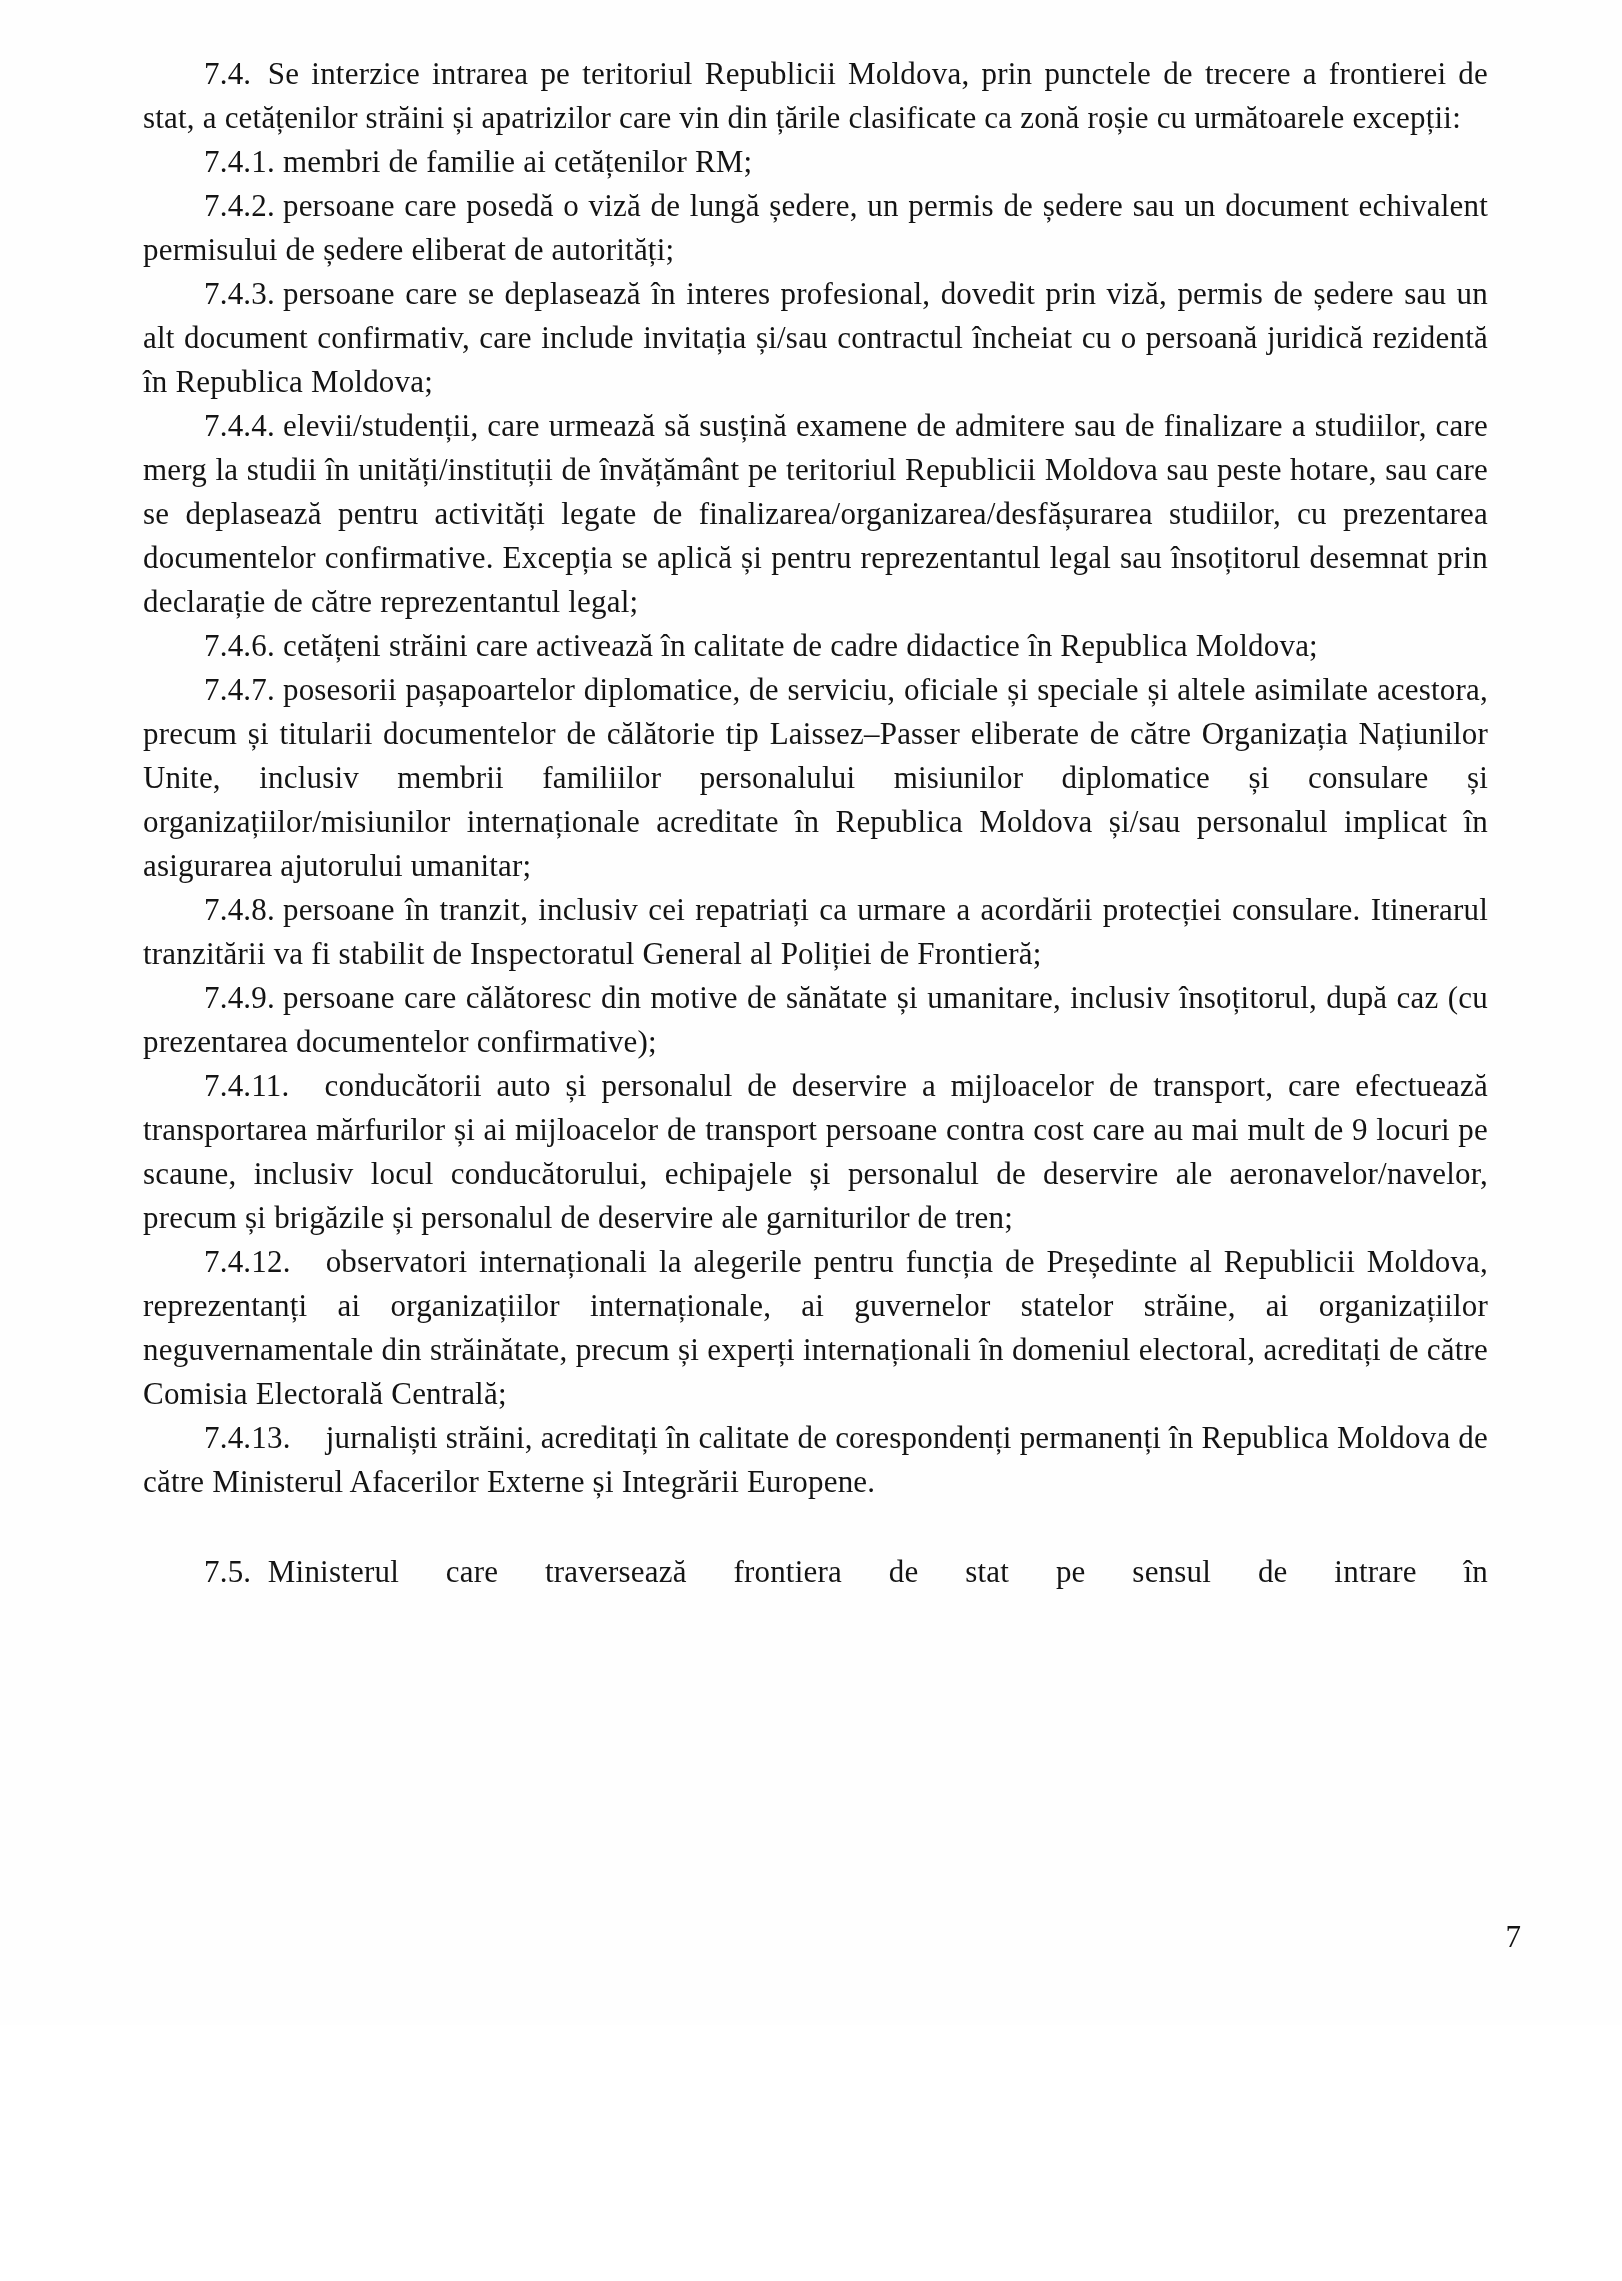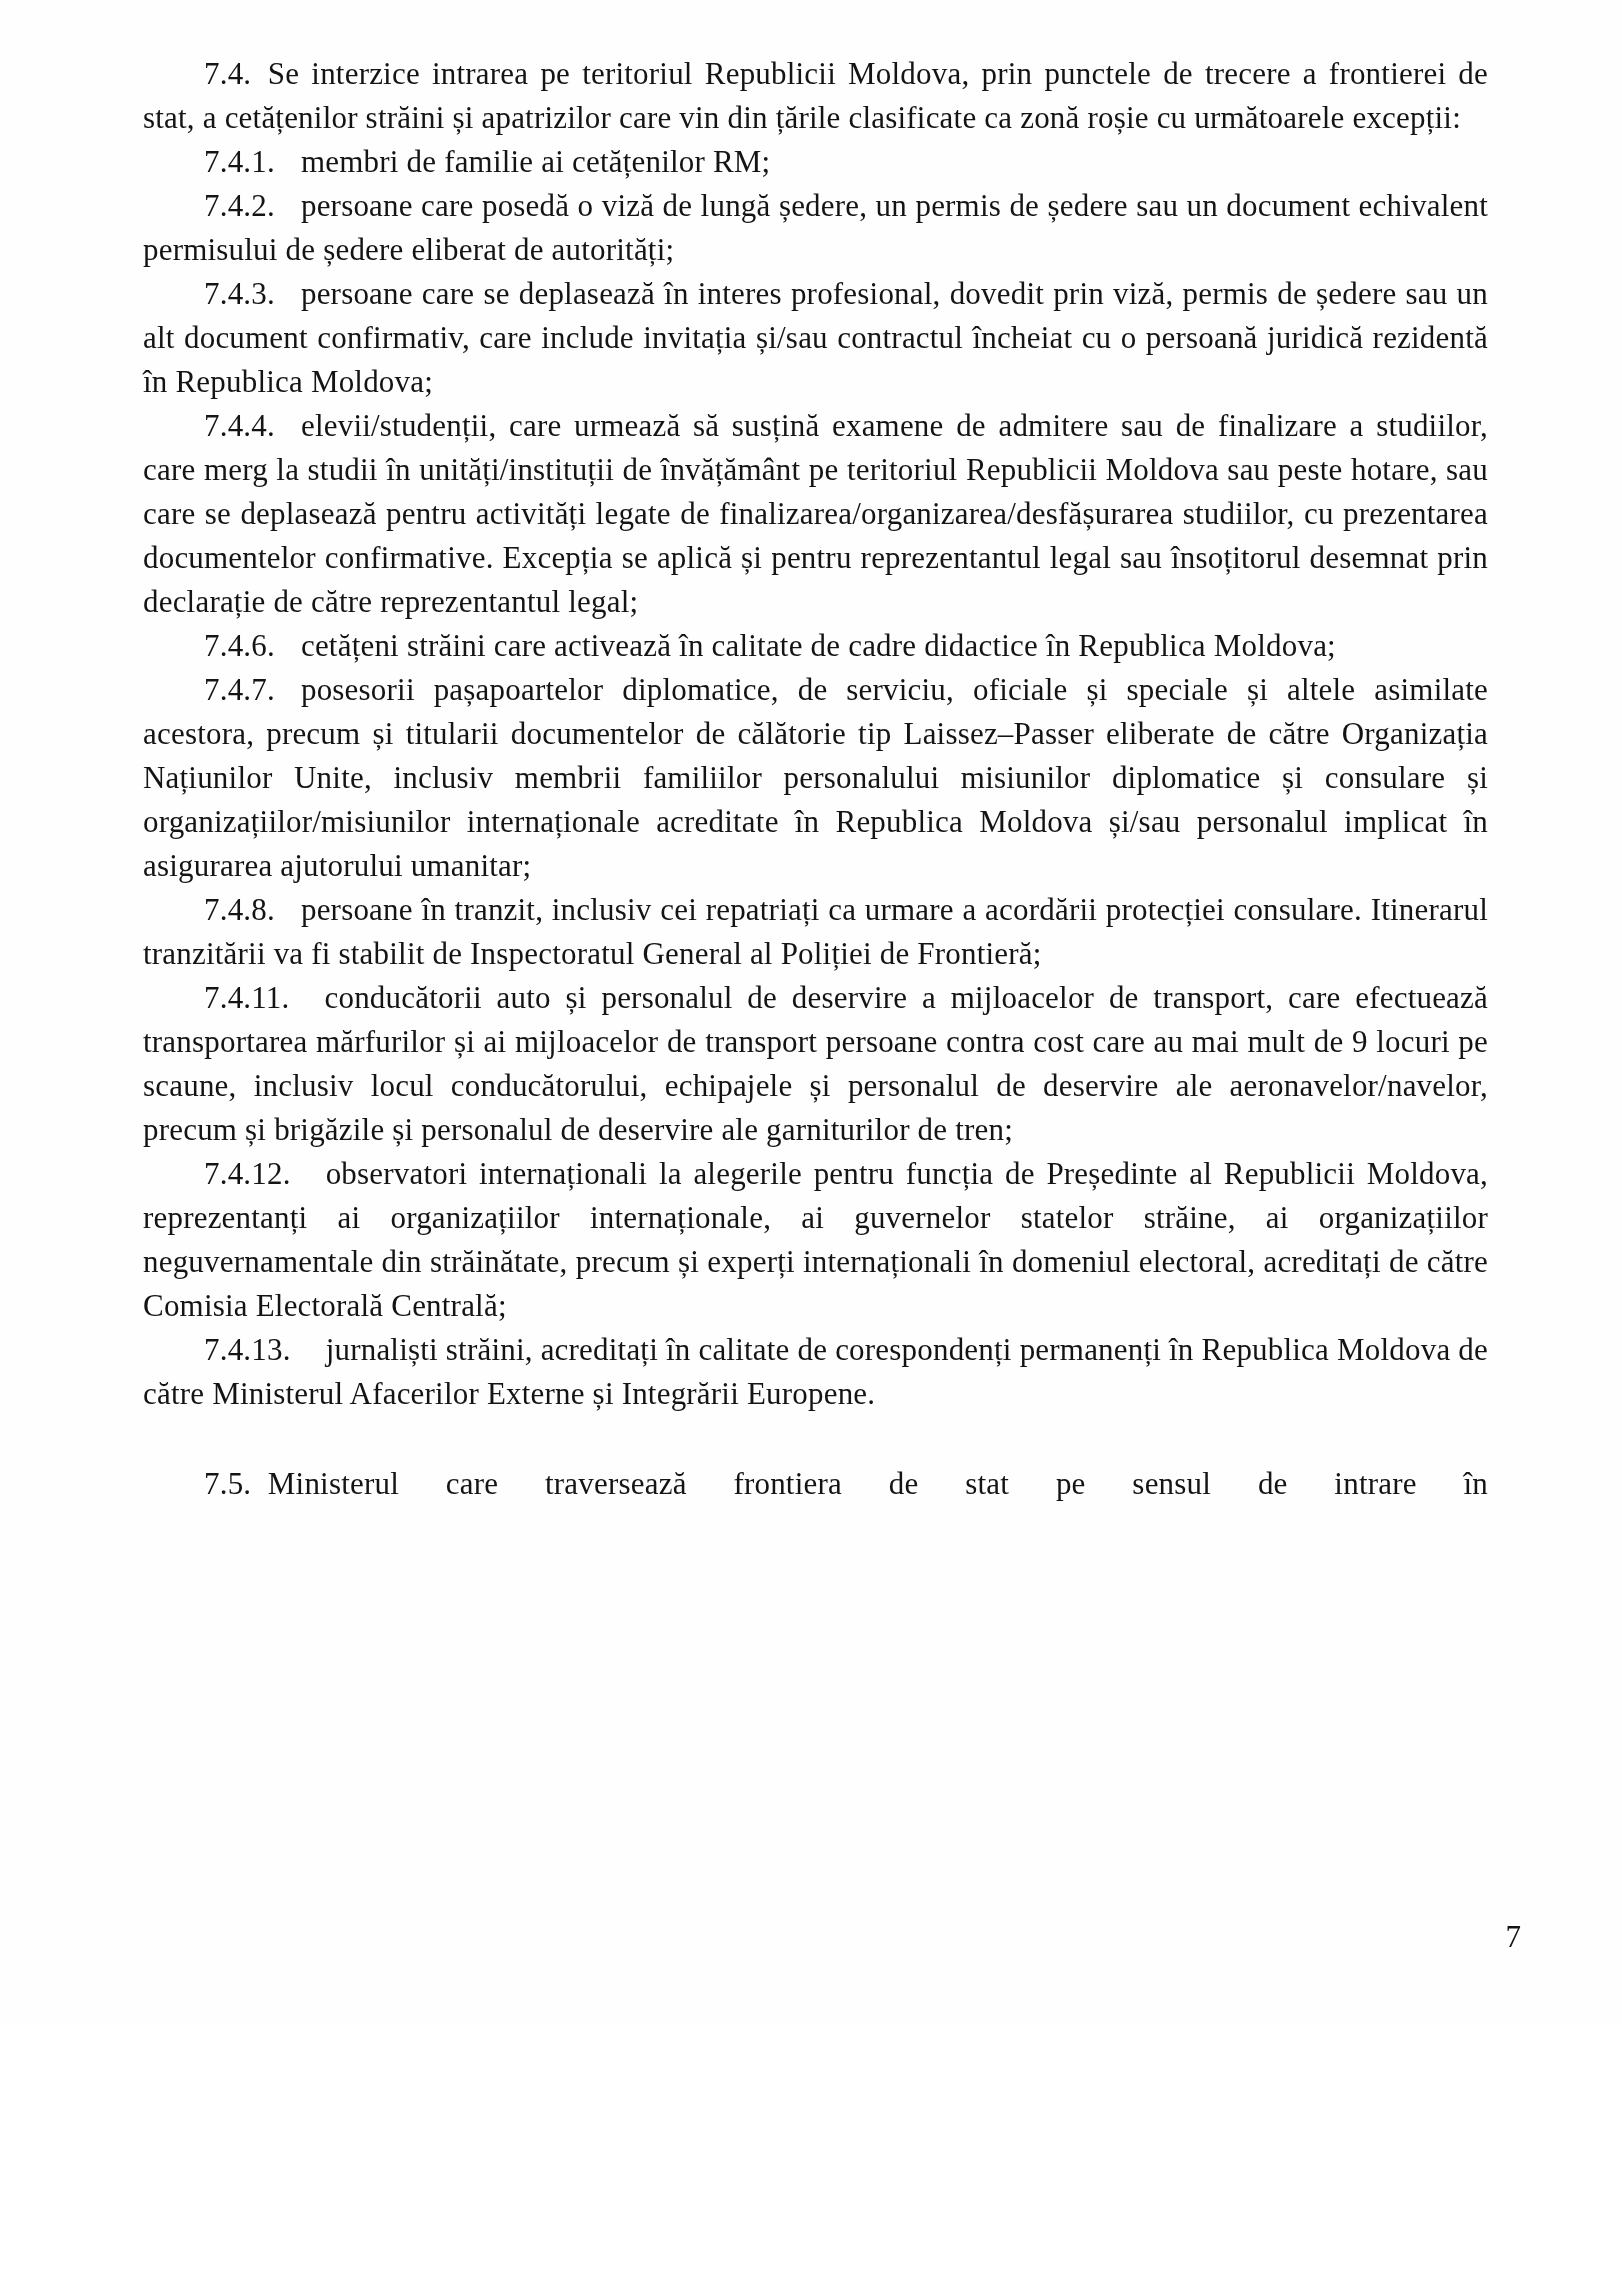--- a/index.html
+++ b/index.html
@@ -24,21 +24,21 @@
     font-size: 31px;
     line-height: 44px;
     text-align: justify;
     letter-spacing: 0.2px;
   }
   .para {
     margin: 0;
     text-indent: 61px;
   }
   .para .num {
-    margin-right: 26px;
+    margin-right: 8px;
   }
   .para.gap-md .num {
     margin-right: 16.5px;
   }
   .para.gap-lg .num {
     margin-right: 35px;
   }
   .para.spaced-before {
     margin-top: 46px;
   }
@@ -69,20 +69,21 @@
 
     <p class="para"><span class="num">7.4.4.</span><span>elevii/studenții, care urmează să susțină examene de admitere sau de finalizare a studiilor, care merg la studii în unități/instituții de învățământ pe teritoriul Republicii Moldova sau peste hotare, sau care se deplasează pentru activități legate de finalizarea/organizarea/desfășurarea studiilor, cu prezentarea documentelor confirmative. Excepția se aplică și pentru reprezentantul legal sau însoțitorul desemnat prin declarație de către reprezentantul legal;</span></p>
 
 
     <p class="para"><span class="num">7.4.6.</span><span>cetățeni străini care activează în calitate de cadre didactice în Republica Moldova;</span></p>
 
     <p class="para"><span class="num">7.4.7.</span><span>posesorii pașapoartelor diplomatice, de serviciu, oficiale și speciale și altele asimilate acestora, precum și titularii documentelor de călătorie tip Laissez–Passer eliberate de către Organizația Națiunilor Unite, inclusiv membrii familiilor personalului misiunilor diplomatice și consulare și organizațiilor/misiunilor internaționale acreditate în Republica Moldova și/sau personalul implicat în asigurarea ajutorului umanitar;</span></p>
 
     <p class="para"><span class="num">7.4.8.</span><span>persoane în tranzit, inclusiv cei repatriați ca urmare a acordării protecției consulare. Itinerarul tranzitării va fi stabilit de Inspectoratul General al Poliției de Frontieră;</span></p>
 
+    <p class="para"><span class="num">7.4.9.</span><span>persoane care călătoresc din motive de sănătate și umanitare, inclusiv însoțitorul, după caz (cu prezentarea documentelor confirmative);</span></p>
 
 
     <p class="para gap-lg"><span class="num">7.4.11.</span><span>conducătorii auto și personalul de deservire a mijloacelor de transport, care efectuează transportarea mărfurilor și ai mijloacelor de transport persoane contra cost care au mai mult de 9 locuri pe scaune, inclusiv locul conducătorului, echipajele și personalul de deservire ale aeronavelor/navelor, precum și brigăzile și personalul de deservire ale garniturilor de tren;</span></p>
 
     <p class="para gap-lg"><span class="num">7.4.12.</span><span>observatori internaționali la alegerile pentru funcția de Președinte al Republicii Moldova, reprezentanți ai organizațiilor internaționale, ai guvernelor statelor străine, ai organizațiilor neguvernamentale din străinătate, precum și experți internaționali în domeniul electoral, acreditați de către Comisia Electorală Centrală;</span></p>
 
     <p class="para gap-lg"><span class="num">7.4.13.</span><span>jurnaliști străini, acreditați în calitate de corespondenți permanenți în Republica Moldova de către Ministerul Afacerilor Externe și Integrării Europene.</span></p>
 
     <p class="para gap-md spaced-before justify-last"><span class="num">7.5.</span><span>Ministerul care traversează frontiera de stat pe sensul de intrare în</span></p>
 

